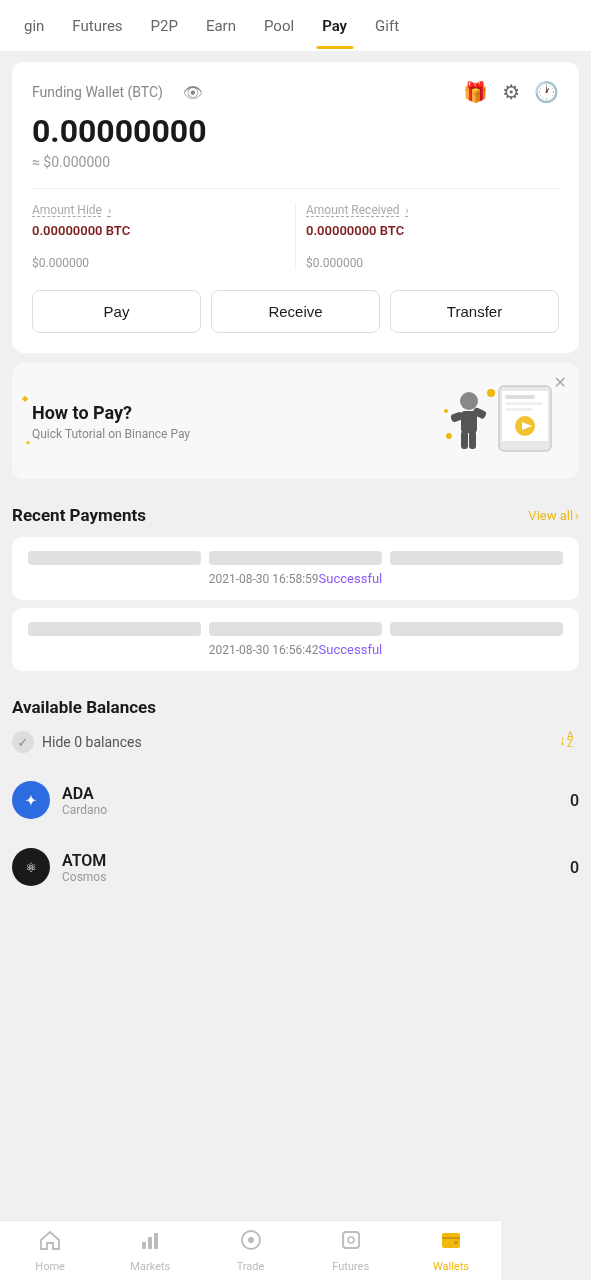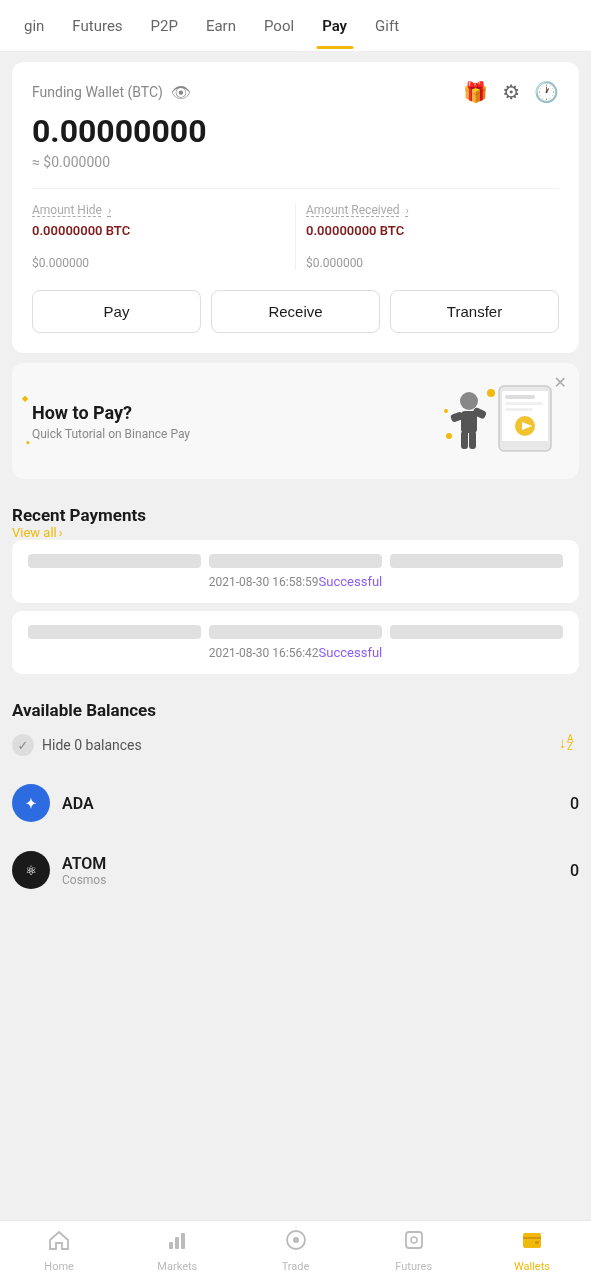--- a/index.html
+++ b/index.html
@@ -57,21 +57,21 @@
     }
     .wallet-header {
       display: flex;
       justify-content: space-between;
       align-items: center;
       margin-bottom: 8px;
     }
     .wallet-title {
       display: flex;
       align-items: center;
-      gap: 8px;
+      gap: 20px;
       font-size: 14px;
       color: #888;
     }
     .wallet-icons {
       display: flex;
       gap: 14px;
     }
     .wallet-icon {
       font-size: 20px;
       color: #666;
@@ -205,21 +205,22 @@
       flex-shrink: 0;
     }
 
     
     .section {
       padding: 16px 12px 8px;
     }
     .section-header {
       display: flex;
       justify-content: space-between;
-      flex-direction: column;
+      align-items: center;
+      margin-bottom: 12px;
     }
     .section-title {
       font-size: 17px;
       font-weight: 700;
       color: #1a1a1a;
     }
     .view-all {
       font-size: 13px;
       color: #F0B90B;
       cursor: pointer;
@@ -330,21 +331,21 @@
       font-size: 16px;
       font-weight: 500;
       color: #1a1a1a;
     }
 
     
     .bottom-nav {
       position: fixed;
       bottom: 0;
       left: 0;
-      width: 591px;
+      width: 501px;
       background: #fff;
       border-top: 1px solid #e8e8e8;
       display: flex;
       height: 60px;
     }
     .bottom-nav-item {
       flex: 1;
       display: flex;
       flex-direction: column;
       align-items: center;
@@ -527,20 +528,21 @@
 
   <div class="balance-item">
     <div class="coin-icon" style="background:#2C6BE0;">
       <svg width="22" height="22" viewBox="0 0 22 22" fill="none">
         <circle cx="11" cy="11" r="10" fill="#2C6BE0"></circle>
         <text x="11" y="15.5" text-anchor="middle" font-size="13" fill="white" font-weight="bold">✦</text>
       </svg>
     </div>
     <div class="coin-info">
       <div class="coin-name">ADA</div>
+      <div class="coin-fullname">Cardano</div>
     </div>
     <div class="coin-balance">0</div>
   </div>
 
   <div class="balance-item">
     <div class="coin-icon" style="background:#1a1a1a;">
       <svg width="22" height="22" viewBox="0 0 22 22" fill="none">
         <circle cx="11" cy="11" r="10" fill="#1a1a1a"></circle>
         <text x="11" y="15.5" text-anchor="middle" font-size="13" fill="white">⚛</text>
       </svg>

